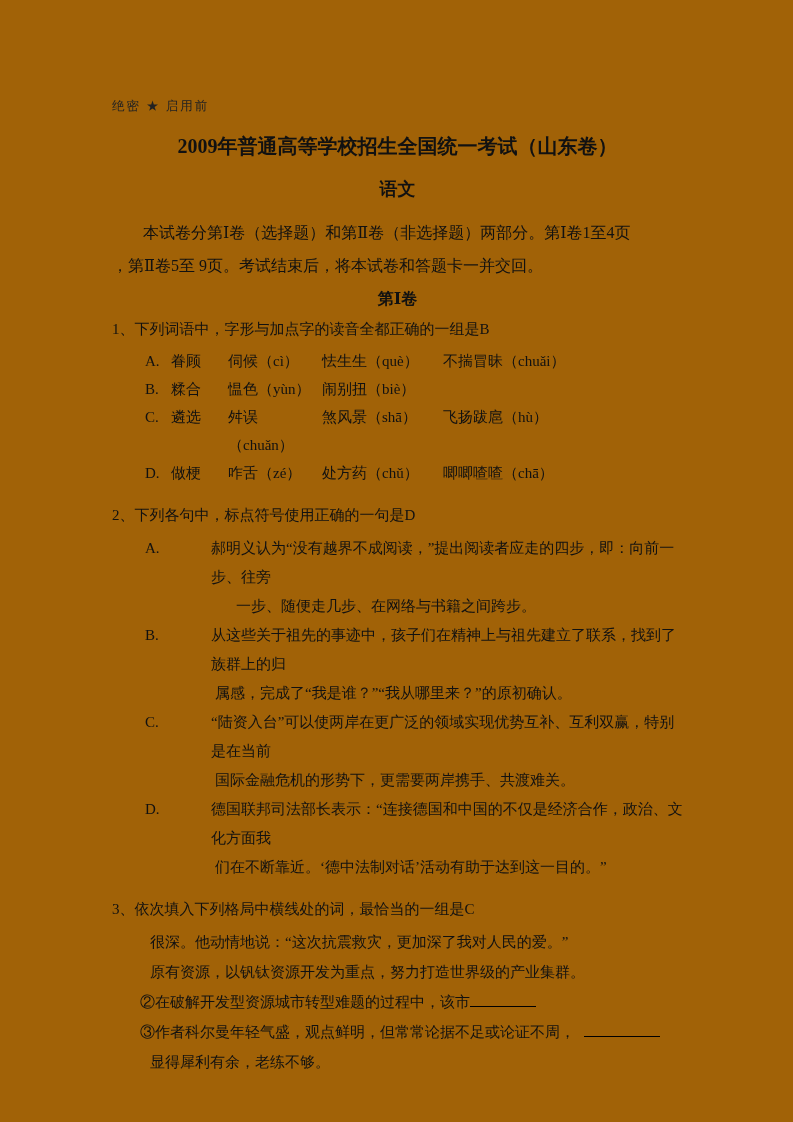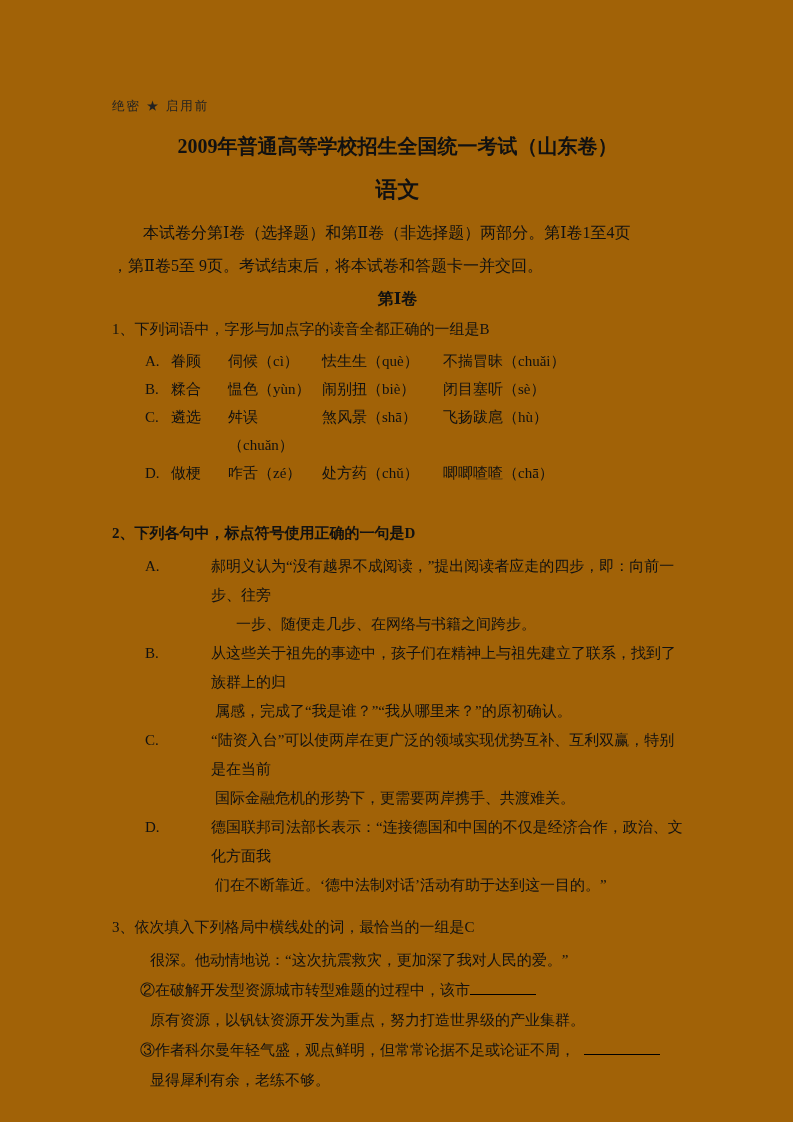--- a/index.html
+++ b/index.html
@@ -7,28 +7,28 @@
     position:relative;
     width:793px;height:1122px;
     background:#a16207;color:#111;
     font-family:"Liberation Serif","DejaVu Serif",serif;
     box-sizing:border-box;
     padding:98px 110px 0 112px;
     overflow:hidden;
   }
   .secrecy{font-size:12.5px;line-height:16px;letter-spacing:2px;color:#222;}
   .title{font-size:20px;font-weight:bold;text-align:center;margin:18px 0 0 0;line-height:28px;}
-  .subject{font-size:22px;font-weight:bold;text-align:center;margin:17px 0 0 0;line-height:25px;}
+  .subject{font-size:18px;font-weight:bold;text-align:center;margin:17px 0 0 0;line-height:25px;}
   .intro{margin-top:14px;font-size:16px;line-height:33px;}
   .intro-l1{text-indent:31px;}
   .part-heading{margin-top:3px;text-align:center;font-weight:bold;font-size:16px;line-height:28px;}
   .section-heading{margin-top:3px;font-size:15px;line-height:26px;}
   .stem{font-size:15px;line-height:26px;}
   .stem.q1{margin-top:3px;}
-  .stem.q2{margin-top:33px;font-weight:bold;}
+  .stem.q2{margin-top:15px;}
   .stem.q3{margin-top:14px;}
   .q1-rows{margin-top:5px;}
   .q1-row{display:flex;padding-left:33px;font-size:15px;line-height:28px;}
   .q1-label{width:26px;flex:none;}
   .q1-w1{width:57px;flex:none;}
   .q1-w2{width:94px;flex:none;}
   .q1-w3{width:121px;flex:none;}
   .q1-w4{flex:1;}
   .q2-options{margin-top:6px;}
   .q2-option{display:flex;padding-left:33px;font-size:15px;line-height:29px;}
@@ -69,21 +69,20 @@
       <span class="q1-w1">眷顾</span>
       <span class="q1-w2">伺候（cì）</span>
       <span class="q1-w3">怯生生（què）</span>
       <span class="q1-w4">不揣冒昧（chuǎi）</span>
     </div>
     <div class="q1-row">
       <span class="q1-label">B.</span>
       <span class="q1-w1">糅合</span>
       <span class="q1-w2">愠色（yùn）</span>
       <span class="q1-w3">闹别扭（biè）</span>
-      <span class="q1-w4">闭目塞听（sè）</span>
     </div>
     <div class="q1-row">
       <span class="q1-label">C.</span>
       <span class="q1-w1">遴选</span>
       <span class="q1-w2">舛误（chuǎn）</span>
       <span class="q1-w3">煞风景（shā）</span>
       <span class="q1-w4">飞扬跋扈（hù）</span>
     </div>
     <div class="q1-row">
       <span class="q1-label">D.</span>
@@ -122,19 +121,19 @@
       <div class="q2-text">
         <div>德国联邦司法部长表示：“连接德国和中国的不仅是经济合作，政治、文化方面我</div>
         <div class="q2-cont">们在不断靠近。‘德中法制对话’活动有助于达到这一目的。”</div>
       </div>
     </div>
   </div>
 
   <div class="stem q3">3、依次填入下列格局中横线处的词，最恰当的一组是C</div>
   <div class="q3-lines">
     <div class="q3-line q3-cont">很深。他动情地说：“这次抗震救灾，更加深了我对人民的爱。”</div>
+    <div class="q3-line q3-cont">原有资源，以钒钛资源开发为重点，努力打造世界级的产业集群。</div>
     <div class="q3-line"><span>②在破解开发型资源城市转型难题的过程中，该市</span><span class="blank blank-2"></span></div>
-    <div class="q3-line q3-cont">原有资源，以钒钛资源开发为重点，努力打造世界级的产业集群。</div>
     <div class="q3-line"><span>③作者科尔曼年轻气盛，观点鲜明，但常常论据不足或论证不周，</span><span class="blank blank-3"></span></div>
     <div class="q3-line q3-cont">显得犀利有余，老练不够。</div>
   </div>
 
 </div>
 
 </body></html>

